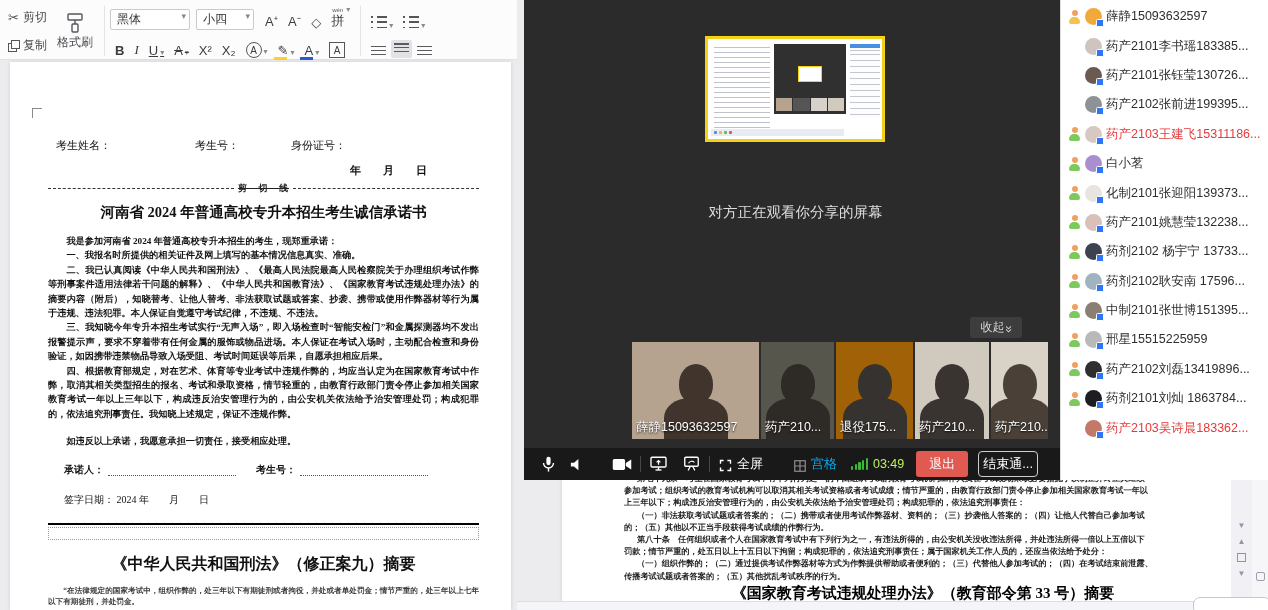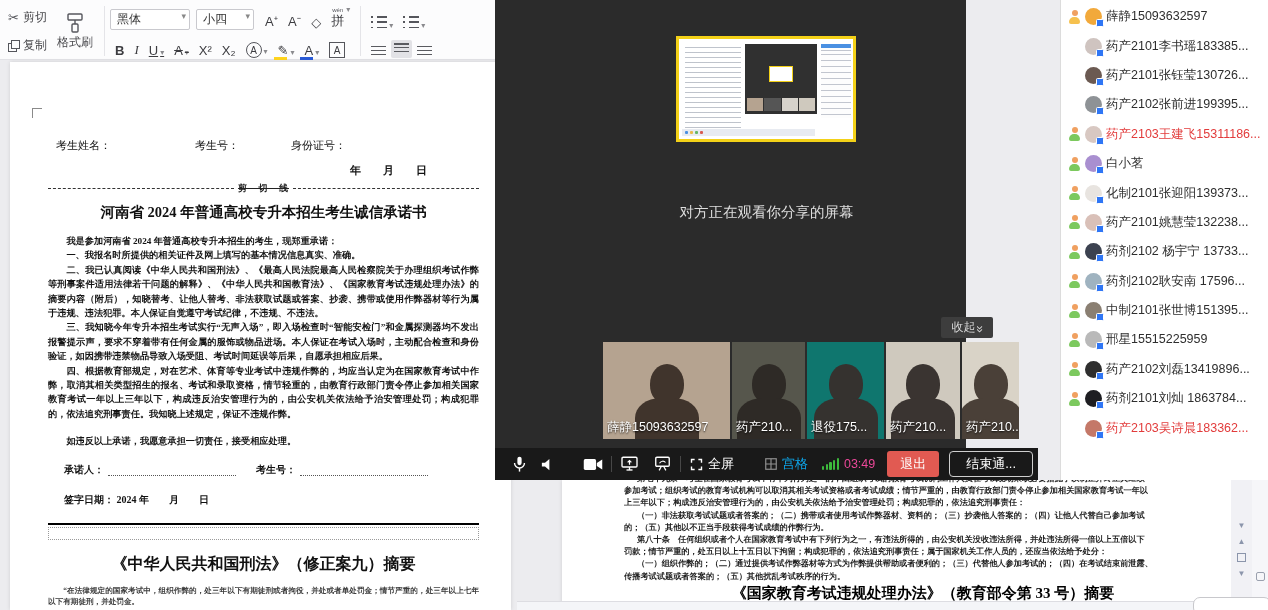--- a/index.html
+++ b/index.html
@@ -52,29 +52,29 @@
   .daterow{font-size:11px;font-weight:bold;text-align:right;padding-right:52px;margin-top:10px}
   .cutline{display:flex;align-items:center;margin-top:4px;color:#222;font-size:9px}
   .cutline .dash{flex:1;border-top:1.6px dashed #333;height:0}
   .cutline .lab{padding:0 4px;text-decoration:line-through;letter-spacing:1px;font-weight:bold}
   .main-title{font-size:14.5px;font-weight:bold;text-align:center;margin-top:8px}
   .bodytext{margin-top:12px;font-size:9.2px;line-height:14.4px;font-weight:600;text-align:justify;color:#141414}
   .bodytext p{margin:0;text-indent:2em}
   .promise{margin-top:13px}
   .signrow{display:flex;align-items:flex-end;font-size:10px;font-weight:bold;margin-top:14px;padding-left:16px}
   .dotted{display:inline-block;width:128px;border-bottom:1.4px dotted #555;height:10px;margin:0 20px 1px 4px}
-  .signdate{font-size:10px;font-weight:bold;margin-top:16px;padding-left:16px}
+  .signdate{font-size:10px;font-weight:normal;margin-top:16px;padding-left:16px}
   .thickline{border-top:2.5px solid #000;margin-top:16px}
   .emptybox{border:1px dotted #9a9a9a;height:11px;margin-top:2px}
   .law-title{font-size:16px;font-weight:bold;text-align:center;margin-top:14px}
   .lawtext{margin-top:10px;font-size:7.6px;line-height:11px;color:#3c3c3c;font-weight:600;text-align:justify}
   .lawtext p{margin:0;text-indent:2em}
 
   
-  #meet{position:absolute;left:495px;top:0;width:471px;height:480px;background:#2b2b2b}
+  #meet{position:absolute;left:524px;top:0;width:543px;height:480px;background:#2b2b2b}
   #preview{position:absolute;left:181px;top:36px;width:174px;height:100px;background:#fff;border:3px solid #f3d118;box-shadow:0 0 0 1px #fff inset}
   .pv-lines{position:absolute;left:6px;top:8px;width:56px;bottom:10px;opacity:.55;
      background:repeating-linear-gradient(#8a93a2 0 1px,transparent 1px 5px)}
   .pv-panel{position:absolute;left:66px;top:5px;width:72px;height:70px;background:#303030}
   .pv-yellow{position:absolute;left:24px;top:22px;width:22px;height:14px;background:#fff;border:1.5px solid #f3d118}
   .pv-strip{position:absolute;left:2px;bottom:3px;right:2px;height:13px;display:flex;gap:1px}
   .pv-strip i{flex:1}
   .pv-list{position:absolute;right:2px;top:5px;width:30px;height:70px;background:#fdfdfd;border-top:4px solid #4a90e2;
      background-image:repeating-linear-gradient(#c2c6cf 0 1px,transparent 1px 6px);background-position:0 6px}
   .pv-task{position:absolute;left:3px;bottom:3px;right:38px;height:7px;background:#e8ebf1;display:flex;gap:2px;align-items:center;padding-left:3px}
@@ -92,31 +92,31 @@
   #vstrip .vthumb:nth-child(2){width:73px}
   #vstrip .vthumb:nth-child(3){width:77px}
   #vstrip .vthumb:nth-child(4){width:74px}
   #vstrip .vthumb:nth-child(5){width:57px}
   .vhead{position:absolute;left:50%;top:22px;width:34px;height:40px;margin-left:-17px;border-radius:50% 50% 46% 46%}
   .vtorso{position:absolute;left:50%;top:56px;width:64px;height:50px;margin-left:-32px;border-radius:40% 40% 0 0}
   .vname{position:absolute;left:4px;bottom:3px;color:#fff;font-size:12.5px;white-space:nowrap;
      text-shadow:0 1px 2px rgba(0,0,0,.9);max-width:95%;overflow:hidden}
   
   #ctrl{position:absolute;left:0;top:448px;width:543px;height:32px;background:#191919;display:flex;align-items:center}
-  .cbtn{display:flex;align-items:center;justify-content:center;cursor:pointer}
+  .cbtn{display:flex;align-items:flex-end;justify-content:center;cursor:pointer}
   .cbtn svg{display:block}
   .vsep{width:1px;height:16px;background:#474747;margin:0 8px}
   .clabel{color:#fff;font-size:13px;margin-left:4px}
   .graylab{color:#0ea5e9;font-size:13px;margin-left:4px}
   .bars{display:flex;align-items:flex-end;gap:1.5px;height:12px;margin-left:14px}
   .bars i{width:2.2px;background:#3cb93c;border-radius:1px}
   .bars i:nth-child(1){height:4px}.bars i:nth-child(2){height:6px}.bars i:nth-child(3){height:8px}.bars i:nth-child(4){height:10px}.bars i:nth-child(5){height:12px}
-  .timer{color:#ec4899;font-size:12.5px;margin-left:5px}
+  .timer{color:#bef264;font-size:12.5px;margin-left:5px}
   #exitbtn{background:#e15a52;color:#fff;font-size:13px;border-radius:3px;padding:4px 13px;margin-left:12px;cursor:pointer}
-  #endcall{border:1.5px solid #cfcfcf;color:#fff;font-size:13px;border-radius:4px;padding:3px 16px;margin-left:10px;cursor:pointer;white-space:nowrap}
+  #endcall{border:1.5px solid #cfcfcf;color:#fff;font-size:13px;border-radius:4px;padding:3px 4px;margin-left:10px;cursor:pointer;white-space:nowrap}
 
   
   #plist{position:absolute;left:1060px;top:0;width:208px;height:480px;background:#fff;border-left:1px solid #dcdcdc;
      overflow:hidden;padding-top:2px;box-sizing:border-box}
   .prow{height:29.4px;display:flex;align-items:center;padding-left:7px;cursor:pointer}
   .picon{width:13px;height:14px;position:relative;margin-right:4px;flex:none}
   .picon .head{position:absolute;left:3.5px;top:0;width:6px;height:6px;border-radius:50%;background:#f0a060}
   .picon .pbody{position:absolute;left:1px;bottom:0;width:11px;height:7px;border-radius:5px 5px 2px 2px;background:#7cc95e}
   .pavatar{width:17px;height:17px;border-radius:50%;position:relative;margin-right:4px;flex:none}
   .badge{position:absolute;right:-2px;bottom:-2px;width:6px;height:6px;background:#2f76f5;border:1px solid #fff;border-radius:1.5px}
@@ -300,21 +300,21 @@
   <div class="vthumb" style="background: rgb(181, 163, 144);">
       <i class="vhead" style="background: rgb(64, 52, 44);"></i>
       <i class="vtorso" style="background: rgb(64, 52, 44);"></i>
       <span class="vname">薛静15093632597</span>
     </div>
       <div class="vthumb" style="background: rgb(86, 86, 76);">
       <i class="vhead" style="background: rgb(46, 42, 38);"></i>
       <i class="vtorso" style="background: rgb(46, 42, 38);"></i>
       <span class="vname">药产210...</span>
     </div>
-      <div class="vthumb" style="background: #0f766e;">
+      <div class="vthumb" style="background: #a16207;">
       <i class="vhead" style="background: rgb(53, 50, 47);"></i>
       <i class="vtorso" style="background: rgb(53, 50, 47);"></i>
       <span class="vname">退役175...</span>
     </div>
       <div class="vthumb" style="background: rgb(207, 201, 190);">
       <i class="vhead" style="background: rgb(58, 52, 49);"></i>
       <i class="vtorso" style="background: rgb(58, 52, 49);"></i>
       <span class="vname">药产210...</span>
     </div>
       <div class="vthumb" style="background: rgb(217, 211, 199);">

